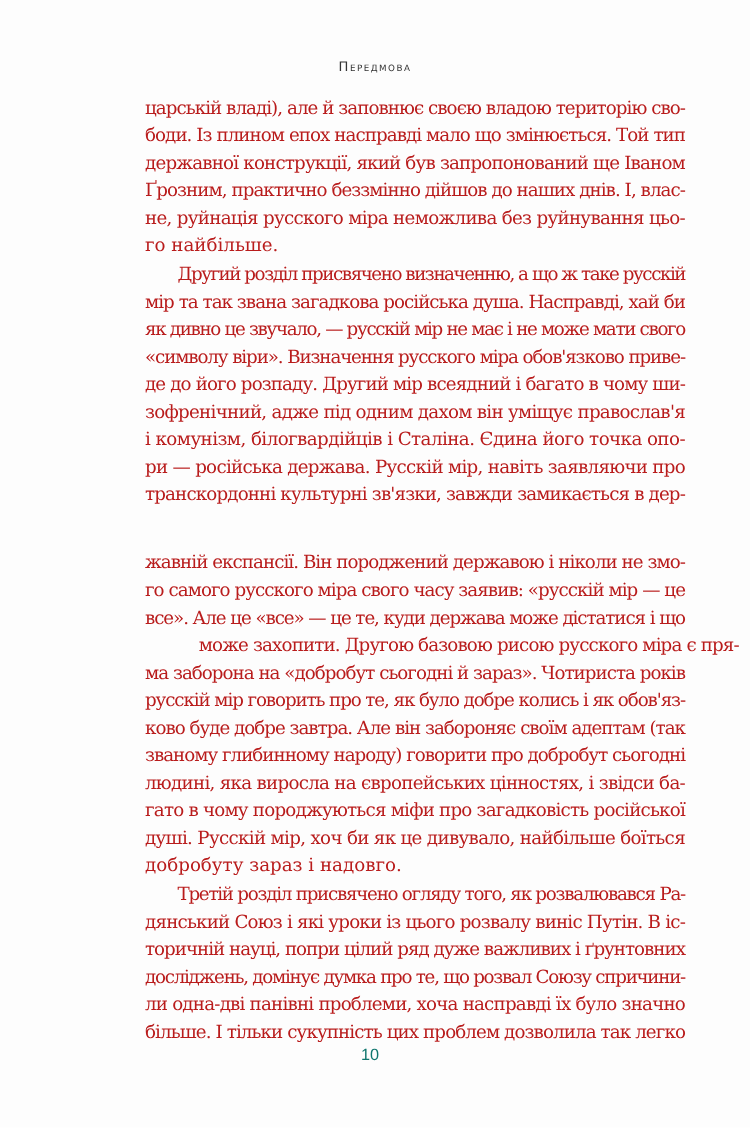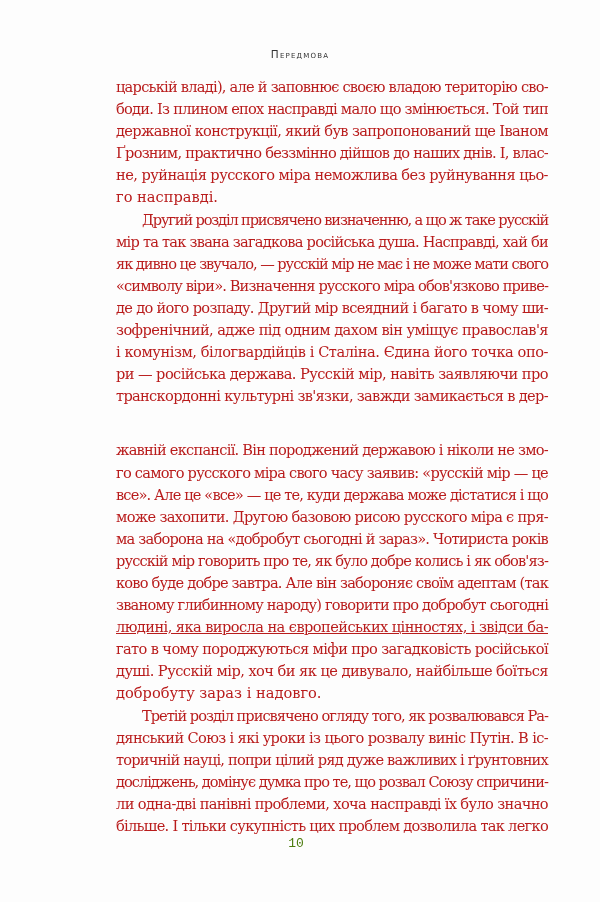--- a/index.html
+++ b/index.html
@@ -54,61 +54,61 @@
   }
   .line.indent {
     padding-left: 26px;
   }
   .page-number {
     position: absolute;
     top: 836px;
     left: 0;
     width: 592px;
     text-align: center;
-    font-family: Liberation Mono, monospace;
+    font-family: Liberation Sans, sans-serif;
     font-size: 13px;
-    color: #4d7c0f;
+    color: #0f766e;
   }
 </style>
 </head>
 <body>
 
 <div class="page">
   <div class="running-head">Передмова</div>
 
   <div class="body-text">
 
     <div>
       <span class="line" style="white-space: nowrap; letter-spacing: -0.760328px;">царській владі), але й заповнює своєю владою територію сво-</span>
       <span class="line" style="white-space: nowrap; letter-spacing: -0.749461px;">боди. Із плином епох насправді мало що змінюється. Той тип</span>
       <span class="line" style="white-space: nowrap; letter-spacing: -0.649554px;">державної конструкції, який був запропонований ще Іваном</span>
       <span class="line" style="white-space: nowrap; letter-spacing: -0.754502px;">Ґрозним, практично беззмінно дійшов до наших днів. І, влас-</span>
       <span class="line" style="white-space: nowrap; letter-spacing: -0.559152px;">не, руйнація русского міра неможлива без руйнування цьо-</span>
-      <span class="line last" style="white-space: nowrap;">го насправді.</span>
+      <span class="line last" style="white-space: nowrap;">го найбільше.</span>
     </div>
 
     <div>
       <span class="line indent" style="white-space: nowrap; letter-spacing: -1.15039px;">Другий розділ присвячено визначенню, а що ж таке русскій</span>
       <span class="line" style="white-space: nowrap; letter-spacing: -0.767969px;">мір та так звана загадкова російська душа. Насправді, хай би</span>
       <span class="line" style="white-space: nowrap; letter-spacing: -1.04738px;">як дивно це звучало, — русскій мір не має і не може мати свого</span>
       <span class="line" style="white-space: nowrap; letter-spacing: -0.88321px;">«символу віри». Визначення русского міра обов'язково приве-</span>
       <span class="line" style="white-space: nowrap; letter-spacing: -0.704948px;">де до його розпаду. Другий мір всеядний і багато в чому ши-</span>
       <span class="line" style="white-space: nowrap; letter-spacing: -0.57394px;">зофренічний, адже під одним дахом він уміщує православ'я</span>
       <span class="line" style="white-space: nowrap; letter-spacing: -0.448623px;">і комунізм, білогвардійців і Сталіна. Єдина його точка опо-</span>
       <span class="line" style="white-space: nowrap; letter-spacing: -0.564145px;">ри — російська держава. Русскій мір, навіть заявляючи про</span>
       <span class="line" style="white-space: nowrap; letter-spacing: -0.679688px;">транскордонні культурні зв'язки, завжди замикається в дер-</span>
       <span class="line" style="white-space: nowrap; letter-spacing: -0.757812px; margin-top: 32px;">жавній експансії. Він породжений державою і ніколи не змо-</span>
       <span class="line" style="white-space: nowrap; letter-spacing: -0.754948px;">го самого русского міра свого часу заявив: «русскій мір — це</span>
       <span class="line" style="white-space: nowrap; letter-spacing: -0.858854px;">все». Але це «все» — це те, куди держава може дістатися і що</span>
-      <span class="line" style="white-space: nowrap; letter-spacing: -0.688337px;">може захопити. Другою базовою рисою русского міра є пря-</span>
+      <span class="line" style="white-space: nowrap; letter-spacing: -0.688337px; margin-left: 43px;">може захопити. Другою базовою рисою русского міра є пря-</span>
       <span class="line" style="white-space: nowrap; letter-spacing: -0.782044px;">ма заборона на «добробут сьогодні й зараз». Чотириста років</span>
       <span class="line" style="white-space: nowrap; letter-spacing: -0.871528px;">русскій мір говорить про те, як було добре колись і як обов'яз-</span>
       <span class="line" style="white-space: nowrap; letter-spacing: -0.797135px;">ково буде добре завтра. Але він забороняє своїм адептам (так</span>
       <span class="line" style="white-space: nowrap; letter-spacing: -0.79523px;">званому глибинному народу) говорити про добробут сьогодні</span>
-      <span class="line" style="white-space: nowrap; letter-spacing: -0.572034px; text-decoration: underline;">людині, яка виросла на європейських цінностях, і звідси ба-</span>
+      <span class="line" style="white-space: nowrap; letter-spacing: -0.572034px;">людині, яка виросла на європейських цінностях, і звідси ба-</span>
       <span class="line" style="white-space: nowrap; letter-spacing: -0.621162px;">гато в чому породжуються міфи про загадковість російської</span>
       <span class="line" style="white-space: nowrap; letter-spacing: -0.53893px;">душі. Русскій мір, хоч би як це дивувало, найбільше боїться</span>
       <span class="line last" style="white-space: nowrap;">добробуту зараз і надовго.</span>
     </div>
 
     <div>
       <span class="line indent" style="white-space: nowrap; letter-spacing: -0.99205px;">Третій розділ присвячено огляду того, як розвалювався Ра-</span>
       <span class="line" style="white-space: nowrap; letter-spacing: -0.638576px;">дянський Союз і які уроки із цього розвалу виніс Путін. В іс-</span>
       <span class="line" style="white-space: nowrap; letter-spacing: -0.79472px;">торичній науці, попри цілий ряд дуже важливих і ґрунтовних</span>
       <span class="line" style="white-space: nowrap; letter-spacing: -1.00265px;">досліджень, домінує думка про те, що розвал Союзу спричини-</span>

